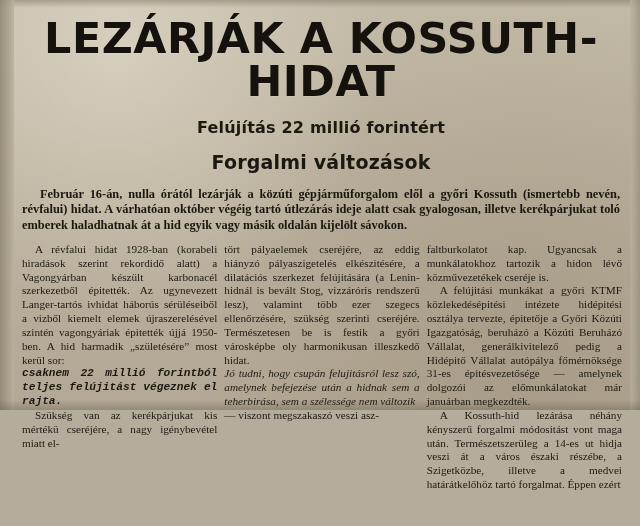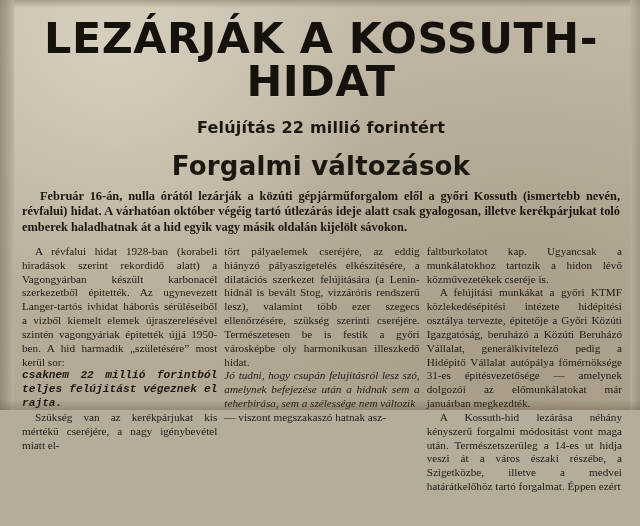--- a/index.html
+++ b/index.html
@@ -57,27 +57,27 @@
     font-weight: bold;
     font-size: 16px;
     color: #1b1711;
     margin: 14px 0 0 0;
     letter-spacing: 0.2px;
   }
   .subhead2 {
     text-align: center;
     font-family: "DejaVu Sans", sans-serif;
     font-weight: bold;
-    font-size: 26px;
+    font-size: 19px;
     color: #1b1711;
     margin: 14px 0 0 0;
     letter-spacing: 0.2px;
   }
   .lede {
-    margin: 8px 6px 0 6px;
+    margin: 14px 6px 0 6px;
     font-size: 12.4px;
     line-height: 1.27;
     color: #1a1610;
     text-align: justify;
     font-weight: bold;
     font-family: "Liberation Serif", serif;
   }
   .lede .indent { display: inline-block; width: 18px; }
   .cols {
     margin-top: 9px;
@@ -129,21 +129,21 @@
 
   <div class="cols">
     <div class="col">
       <p>A révfalui hidat 1928-ban (korabeli hiradások szerint rekordidő alatt) a Vagongyárban készült karbonacél szerkezetből épitették. Az ugynevezett Langer-tartós ivhidat háborús sérüléseiből a vizből kiemelt elemek újraszerelésével szintén vagongyáriak épitették újjá 1950-ben. A hid harmadik „születésére” most kerül sor:</p>
       <p class="cont it bd">csaknem 22 millió forintból teljes felújitást végeznek el rajta.</p>
       <p>Szükség van az kerékpárjukat kis mértékü cseréjére, a nagy igénybevétel miatt el-</p>
     </div>
     <div class="col">
       <p class="cont">tört pályaelemek cseréjére, az eddig hiányzó pályaszigetelés elkészitésére, a dilatációs szerkezet felújitására (a Lenin-hidnál is bevált Stog, vizzáróris rendszerű lesz), valamint több ezer szegecs ellenőrzésére, szükség szerinti cseréjére. Természetesen be is festik a győri városképbe oly harmonikusan illeszkedő hidat.</p>
       <p class="cont it">Jó tudni, hogy csupán felujitásról lesz szó, amelynek befejezése után a hidnak sem a teherbirása, sem a szélessége nem változik</p>
-      <p class="cont">— viszont megszakaszó hatnak asz-</p>
+      <p class="cont">— viszont megszakaszó veszi asz-</p>
     </div>
     <div class="col">
       <p class="cont">faltburkolatot kap. Ugyancsak a munkálatokhoz tartozik a hidon lévő közművezetékek cseréje is.</p>
       <p>A felújitási munkákat a győri KTMF közlekedésépitési intézete hidépitési osztálya tervezte, épitetője a Győri Közúti Igazgatóság, beruházó a Közúti Beruházó Vállalat, generálkivitelező pedig a Hidépitő Vállalat autópálya főmérnöksége 31-es épitésvezetősége — amelynek dolgozói az előmunkálatokat már januárban megkezdték.</p>
       <p>A Kossuth-hid lezárása néhány kényszerű forgalmi módositást vont maga után. Természetszerüleg a 14-es ut hidja veszi át a város északi részébe, a Szigetközbe, illetve a medvei határátkelőhöz tartó forgalmat. Éppen ezért</p>
     </div>
   </div>
 
   <div class="bottom-fade"></div>
 </div>

